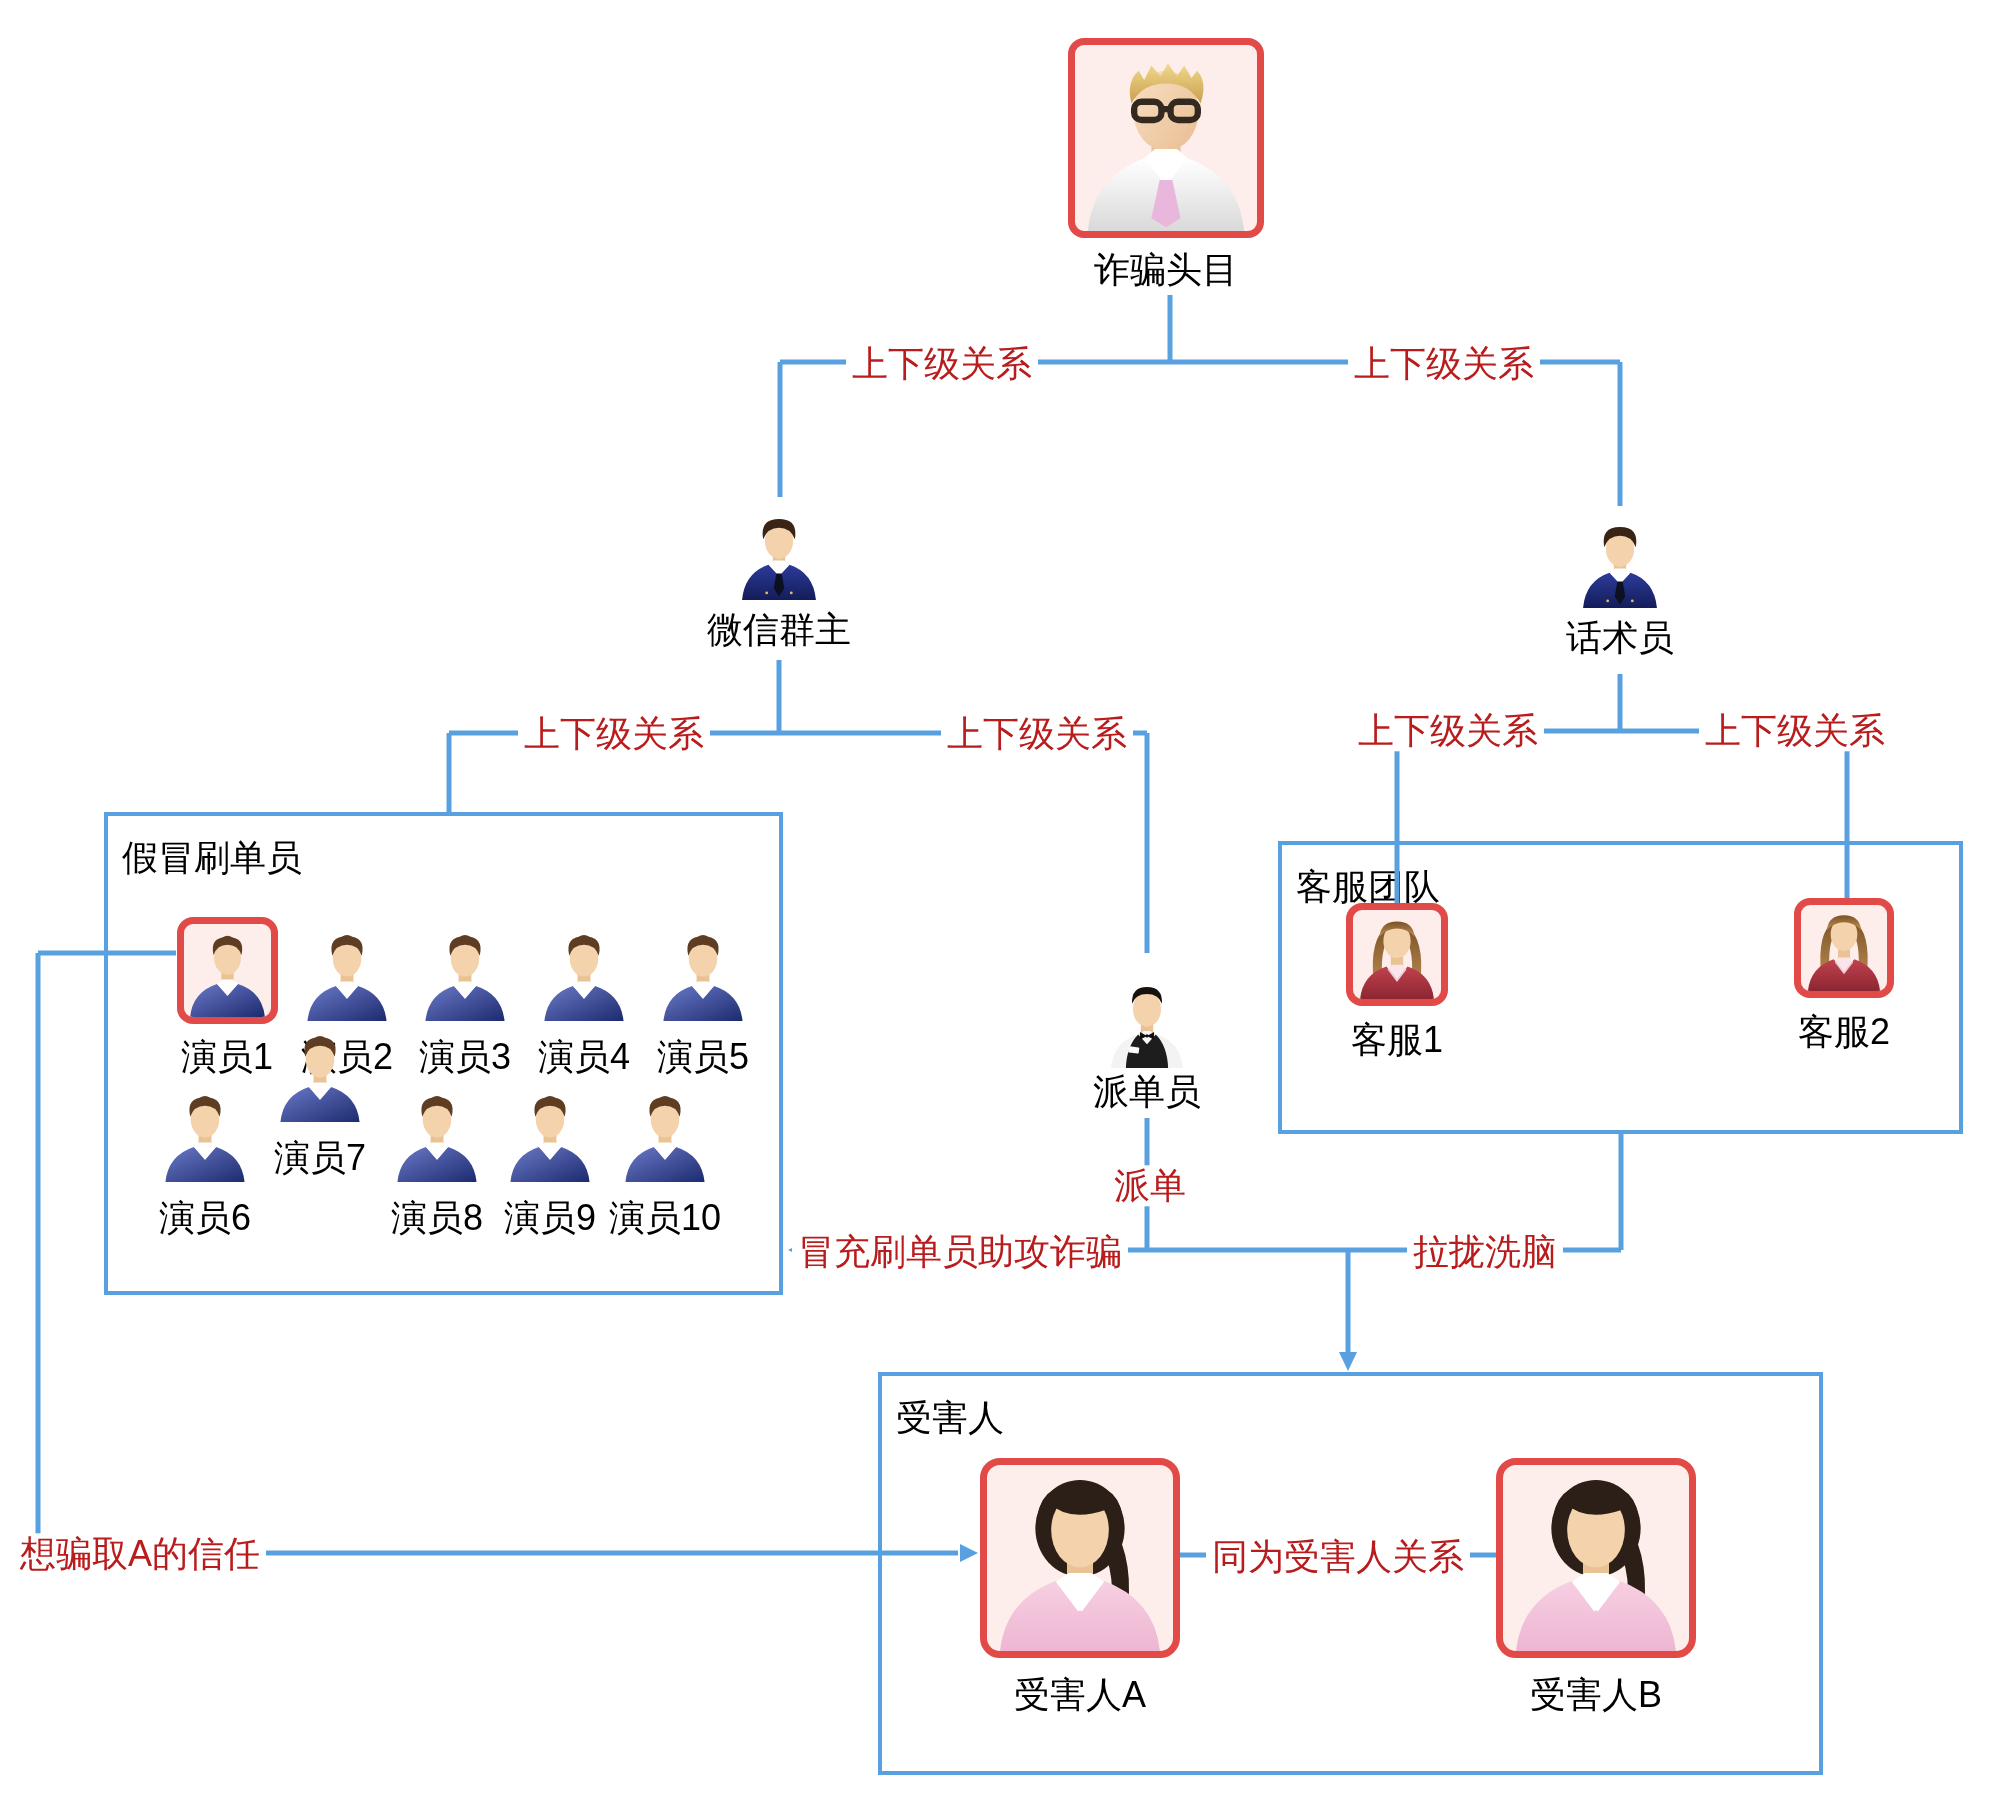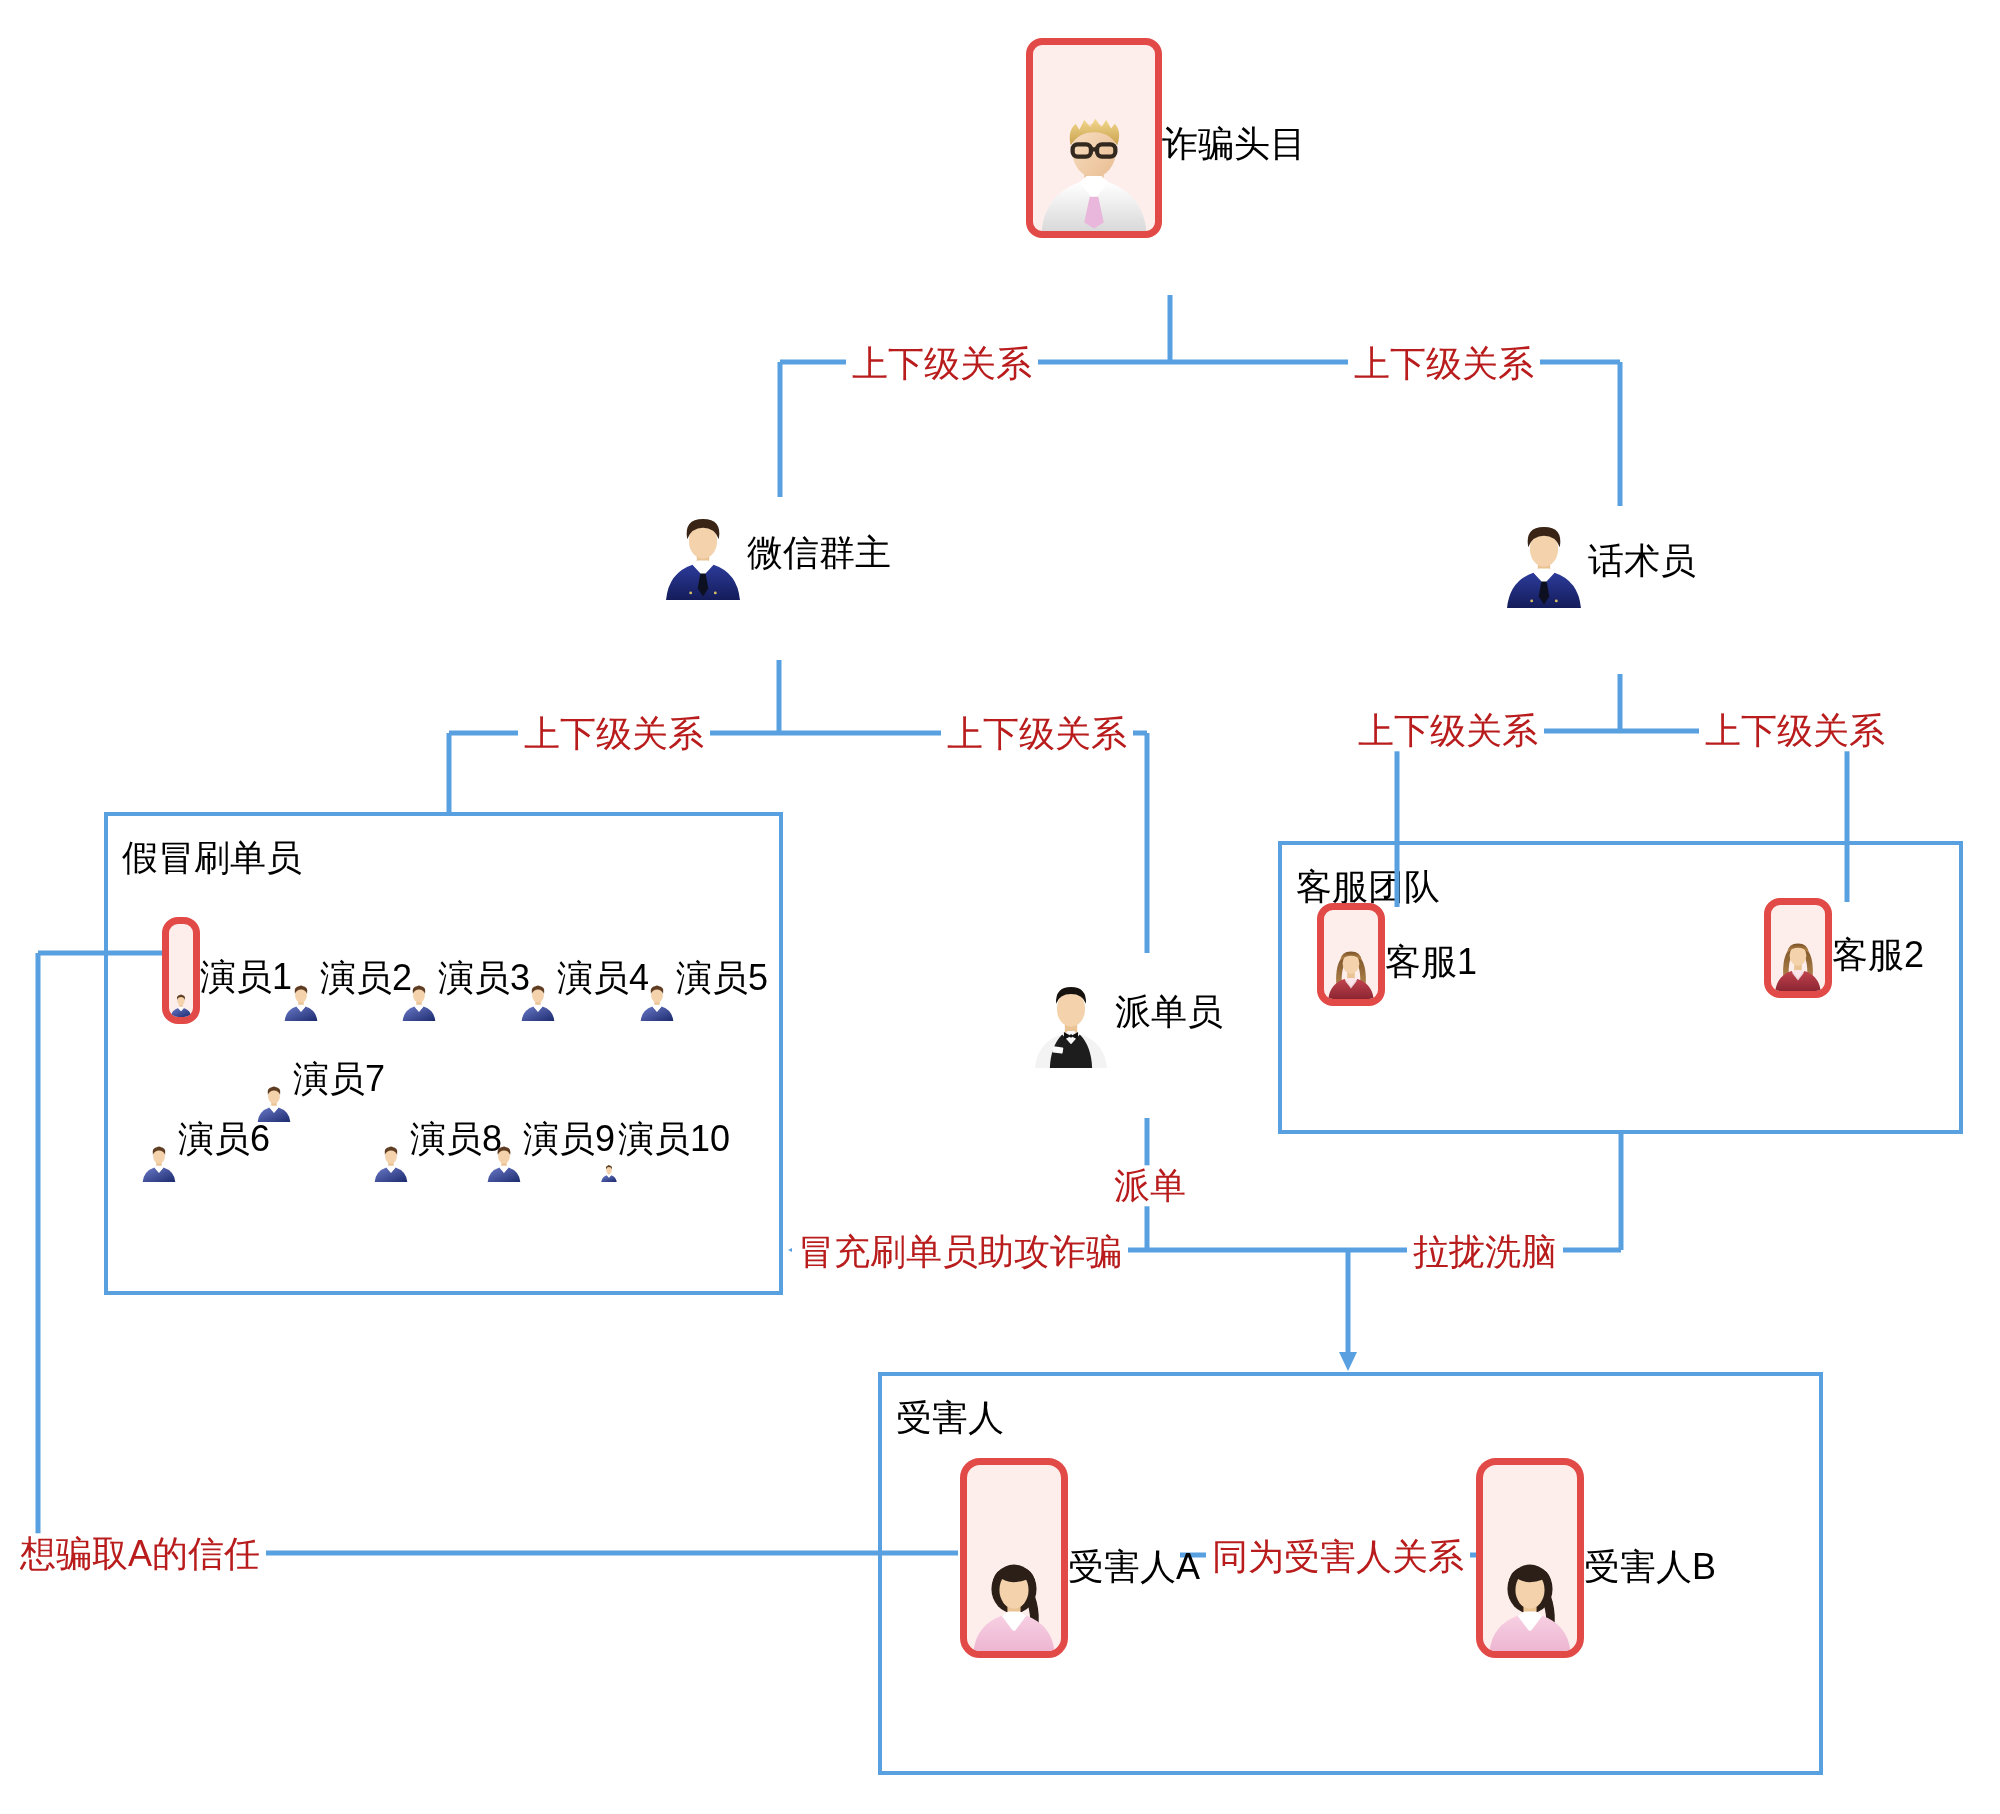--- a/index.html
+++ b/index.html
@@ -32,21 +32,21 @@
   #e-sup-r2{left:1037px;top:734px;}
   #e-sup-l3{left:1448px;top:731px;}
   #e-sup-r3{left:1795px;top:731px;}
   #e-dispatch{left:1150px;top:1186px;}
   #e-assist{left:960px;top:1252px;}
   #e-brainwash{left:1485px;top:1252px;}
   #e-trust{left:140px;top:1554px;}
   #e-fellow{left:1338px;top:1557px;}
 
   
-  .node{position:absolute;z-index:4;display:flex;flex-direction:row;align-items:center;}
+  .node{position:absolute;z-index:4;display:flex;flex-direction:column;align-items:center;justify-content:space-between;}
   .node-label{font-size:36px;color:#000;white-space:nowrap;line-height:1.1;}
   .red-frame{border:7px solid var(--red);border-radius:16px;background:var(--red-bg);
     box-sizing:border-box;overflow:hidden;display:flex;align-items:flex-end;}
   .red-frame svg,.avatar svg{display:block;width:100%;height:100%;}
 
   #n-leader{left:1026px;top:38px;width:280px;}
   #n-leader .red-frame{width:196px;height:200px;}
   #n-leader .node-label{margin-top:12px;}
 
   #n-wechat{left:659px;top:496px;width:240px;}

